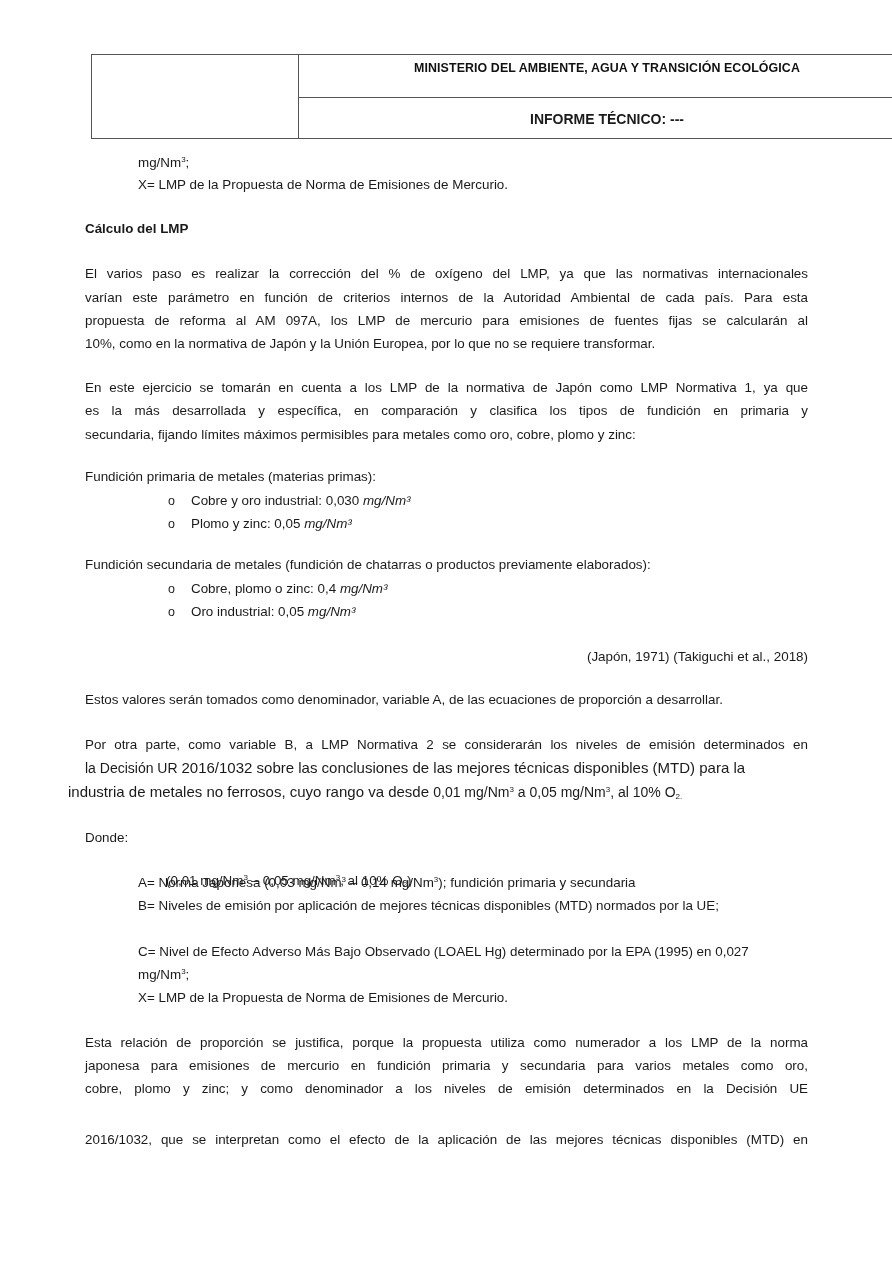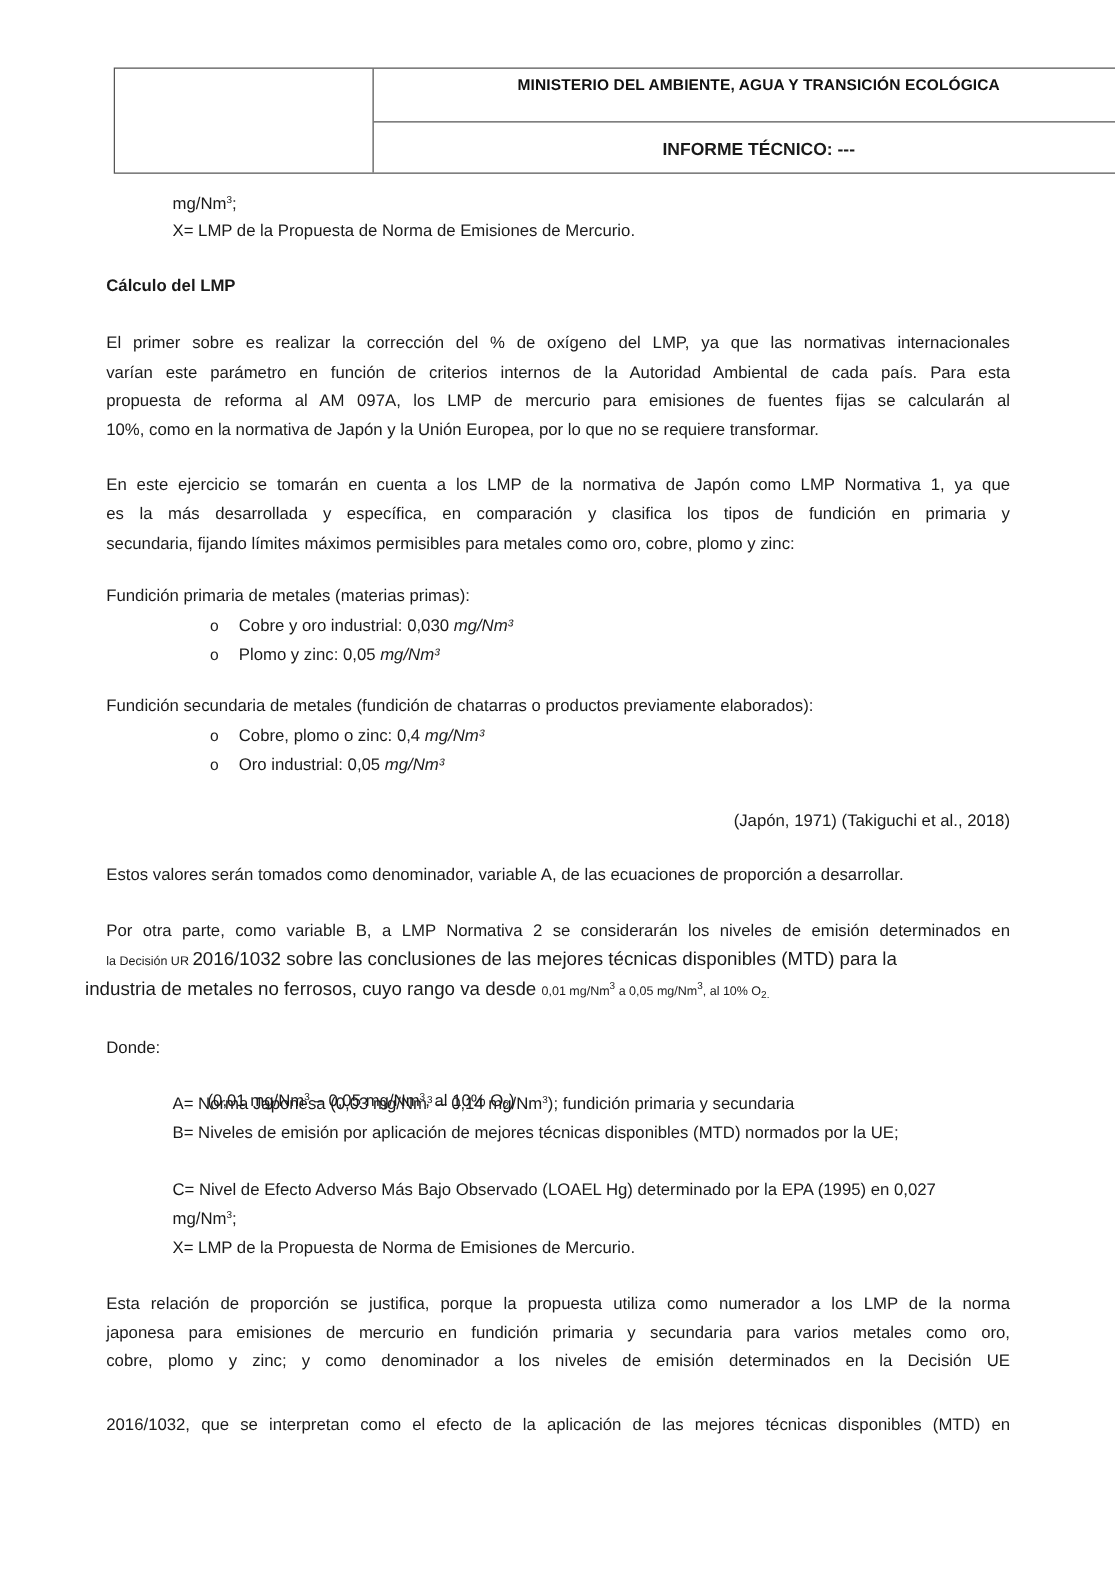--- a/index.html
+++ b/index.html
@@ -39,21 +39,21 @@
   }
   .line { position: absolute; white-space: nowrap; line-height: 1; }
   .just { position: absolute; left: 85px; width: 723px; text-align: justify; text-align-last: justify; white-space: nowrap; }
   .just-last { position: absolute; left: 85px; white-space: nowrap; }
   sup { font-size: 8px; vertical-align: 5px; line-height: 0; }
   sub { font-size: 8px; vertical-align: -2px; line-height: 0; }
   .bold { font-weight: bold; }
   .ital { font-style: italic; }
   .bullet-marker { position: absolute; left: 168px; font-size: 12.5px; }
   .bullet-text { position: absolute; left: 191px; white-space: nowrap; }
-  .small { font-size: 10px; }
+  .small { font-size: 14px; }
   .big { font-size: 15px; margin-top: 48px; }
   .right-cite { position: absolute; right: 84px; white-space: nowrap; }
 </style>
 </head>
 <body>
 
 <div class="header-table">
   <div class="header-logo-cell"></div>
   <div class="header-right">
     <div class="header-top">
@@ -61,21 +61,21 @@
     </div>
     <div class="header-bottom">INFORME TÉCNICO: ---</div>
   </div>
 </div>
 
 <div class="line" style="left:138px; top:156px;"><span>mg/Nm</span><sup>3</sup><span>;</span></div>
 <div class="line" style="left:138px; top:178px;">X= LMP de la Propuesta de Norma de Emisiones de Mercurio.</div>
 
 <div class="line bold" style="left:85px; top:222px;">Cálculo del LMP</div>
 
-<div class="just" style="top:266px;">El primer sobre es realizar la corrección del % de oxígeno del LMP, ya que las normativas internacionales</div>
+<div class="just" style="top:266px;">El varios paso es realizar la corrección del % de oxígeno del LMP, ya que las normativas internacionales</div>
 <div class="just" style="top:290px;">varían este parámetro en función de criterios internos de la Autoridad Ambiental de cada país. Para esta</div>
 <div class="just" style="top:313px;">propuesta de reforma al AM 097A, los LMP de mercurio para emisiones de fuentes fijas se calcularán al</div>
 <div class="just-last" style="top:336px;">10%, como en la normativa de Japón y la Unión Europea, por lo que no se requiere transformar.</div>
 
 <div class="just" style="top:380px;">En este ejercicio se tomarán en cuenta a los LMP de la normativa de Japón como LMP Normativa 1, ya que</div>
 <div class="just" style="top:403px;">es la más desarrollada y específica, en comparación y clasifica los tipos de fundición en primaria y</div>
 <div class="just-last" style="top:427px;">secundaria, fijando límites máximos permisibles para metales como oro, cobre, plomo y zinc:</div>
 
 <div class="line" style="left:85px; top:470px;">Fundición primaria de metales (materias primas):</div>
 <div class="bullet-marker" style="top:494px;">o</div>

